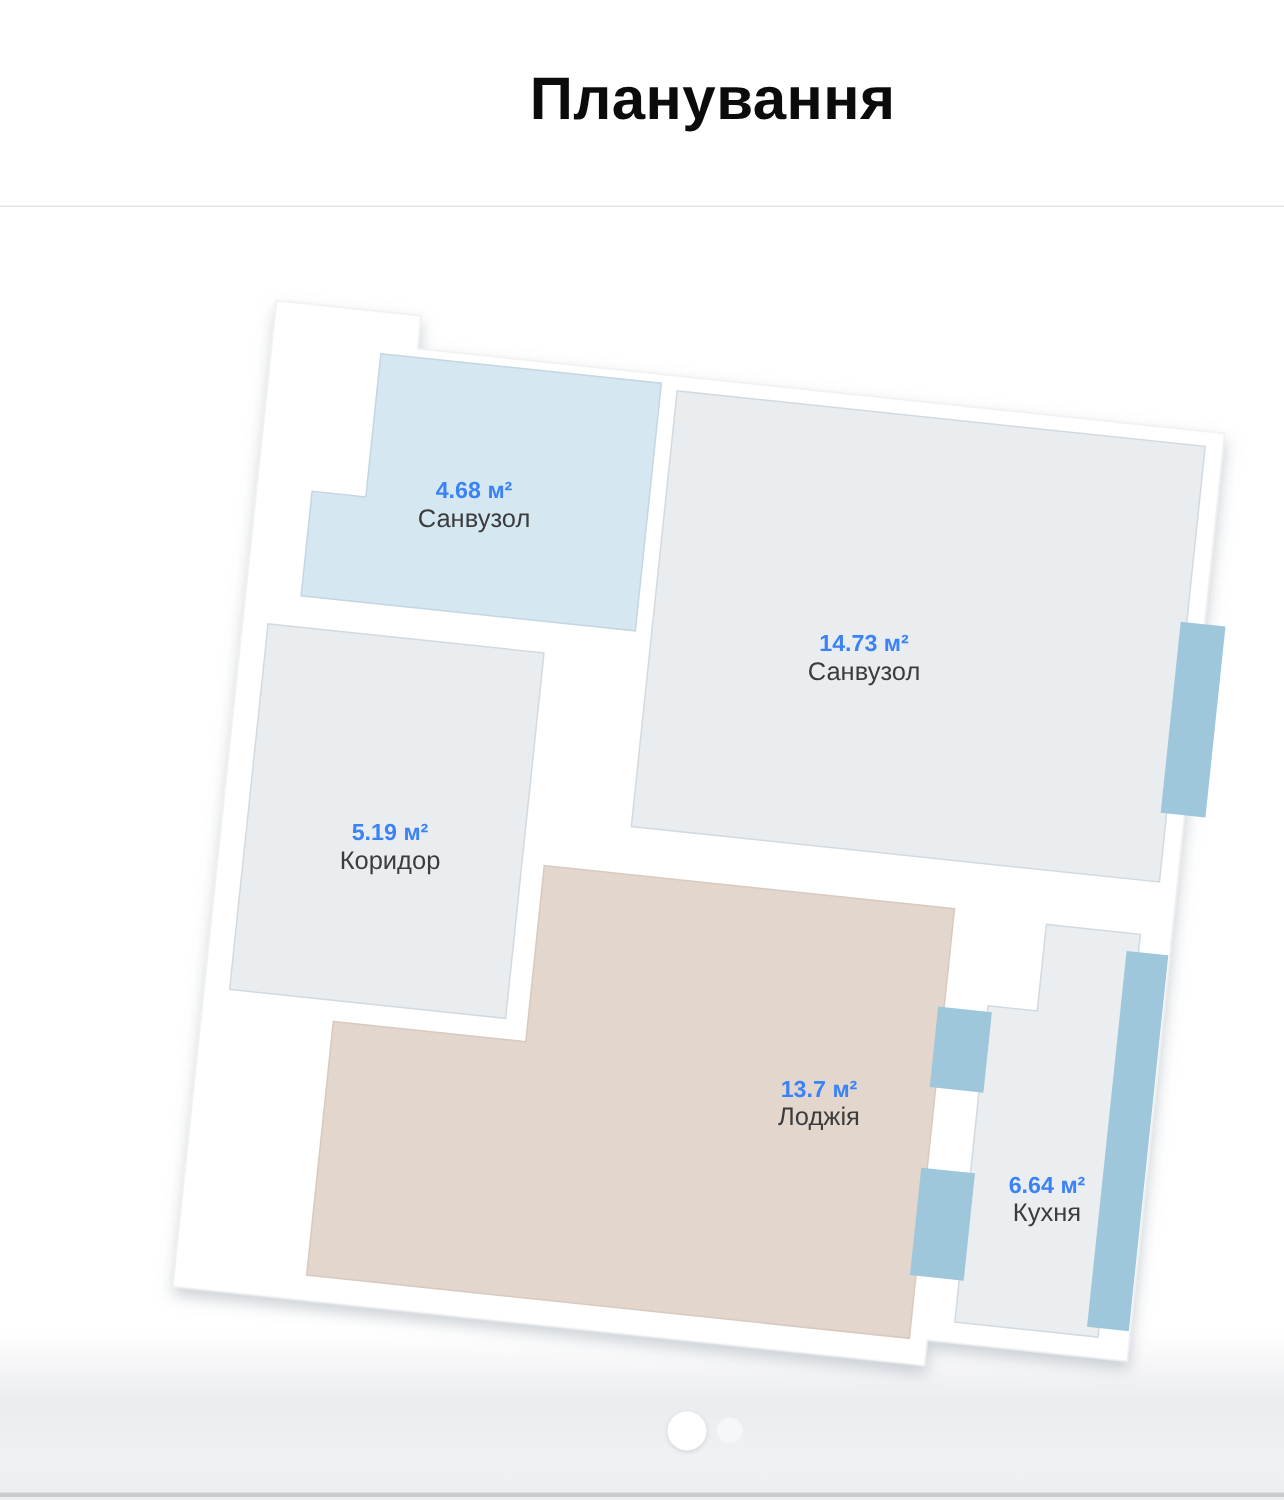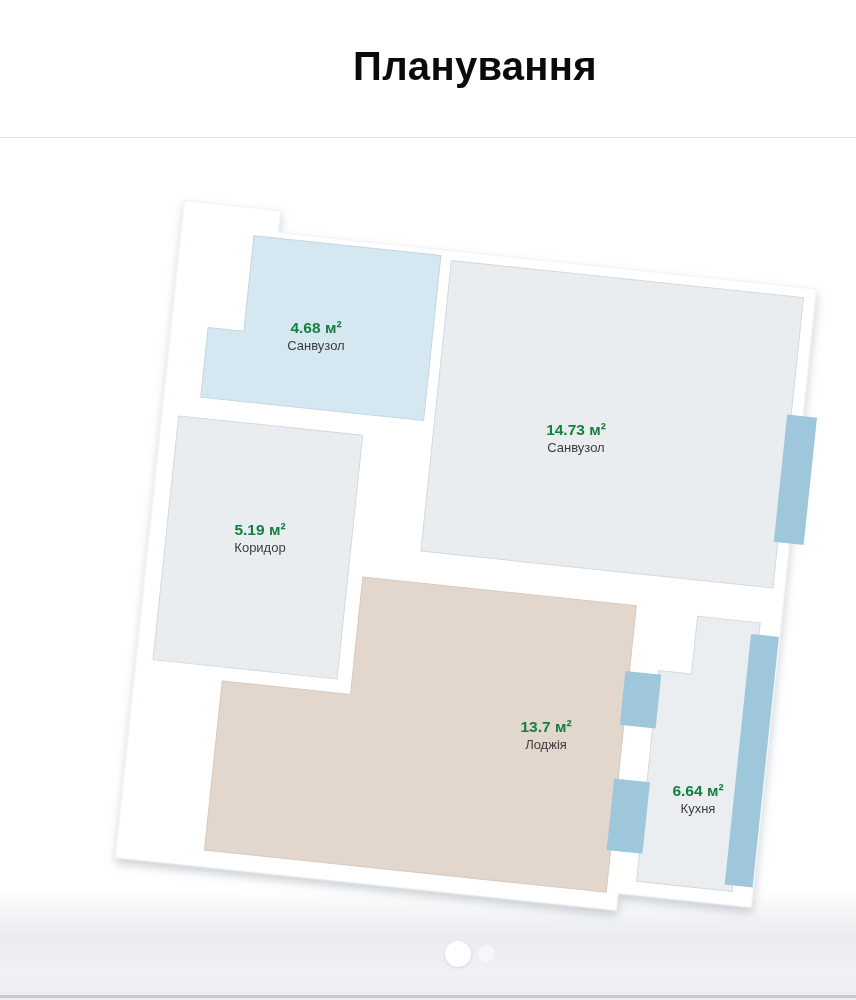--- a/index.html
+++ b/index.html
@@ -24,22 +24,22 @@
   }
   .bottom-line{
     position:absolute;top:995px;left:0;width:856px;height:3px;
     background:#c9cbcf;z-index:4;
   }
   .plan-svg{position:absolute;top:0;left:0;z-index:2;}
   .room-label{
     position:absolute;z-index:3;transform:translate(-50%,-50%);
     text-align:center;white-space:nowrap;pointer-events:none;
   }
-  .room-label .area{font-size:15.5px;font-weight:700;color:#15803d;line-height:19px;}
-  .room-label .rname{font-size:13px;font-weight:400;color:#3c3c3c;line-height:17px;}
+  .room-label .area{font-size:15.5px;font-weight:700;color:#3b82f6;line-height:19px;}
+  .room-label .rname{font-size:17px;font-weight:400;color:#3c3c3c;line-height:17px;}
   .dot{position:absolute;border-radius:50%;z-index:5;}
   .dot.active{
     left:445px;top:941px;width:26px;height:26px;background:#ffffff;
     box-shadow:0 1px 3px rgba(120,125,135,.25);
   }
   .dot.inactive{
     left:478px;top:945px;width:17px;height:17px;background:#f7f8fa;opacity:.85;
   }
 </style>
 </head>
@@ -78,21 +78,21 @@
 </svg>
 
 <div class="room-label" style="left:316px;top:336px">
   <div class="area">4.68 м²</div>
   <div class="rname">Санвузол</div>
 </div>
 <div class="room-label" style="left:576px;top:438px">
   <div class="area">14.73 м²</div>
   <div class="rname">Санвузол</div>
 </div>
-<div class="room-label" style="left:260px;top:538px">
+<div class="room-label" style="left:260px;top:564px">
   <div class="area">5.19 м²</div>
   <div class="rname">Коридор</div>
 </div>
 <div class="room-label" style="left:546px;top:735px">
   <div class="area">13.7 м²</div>
   <div class="rname">Лоджія</div>
 </div>
 <div class="room-label" style="left:698px;top:799px">
   <div class="area">6.64 м²</div>
   <div class="rname">Кухня</div>

